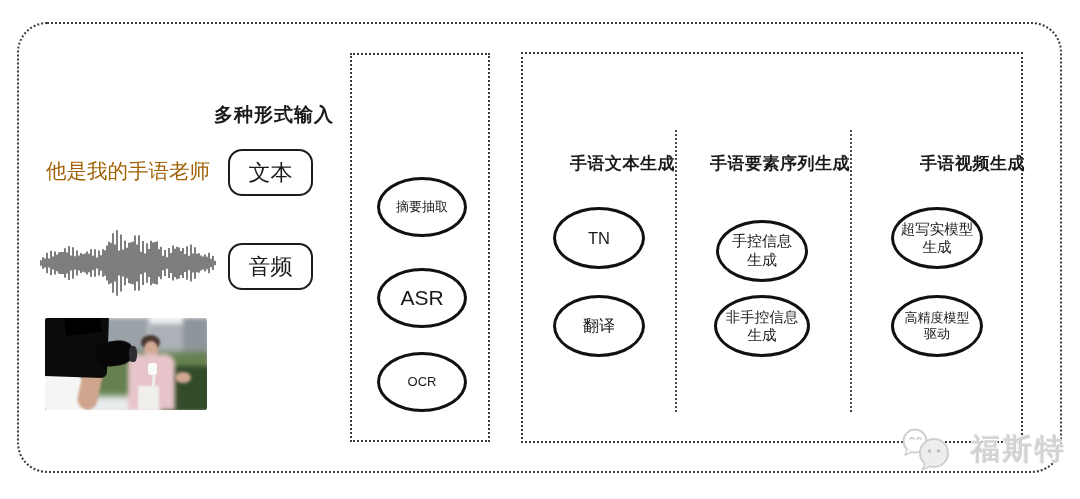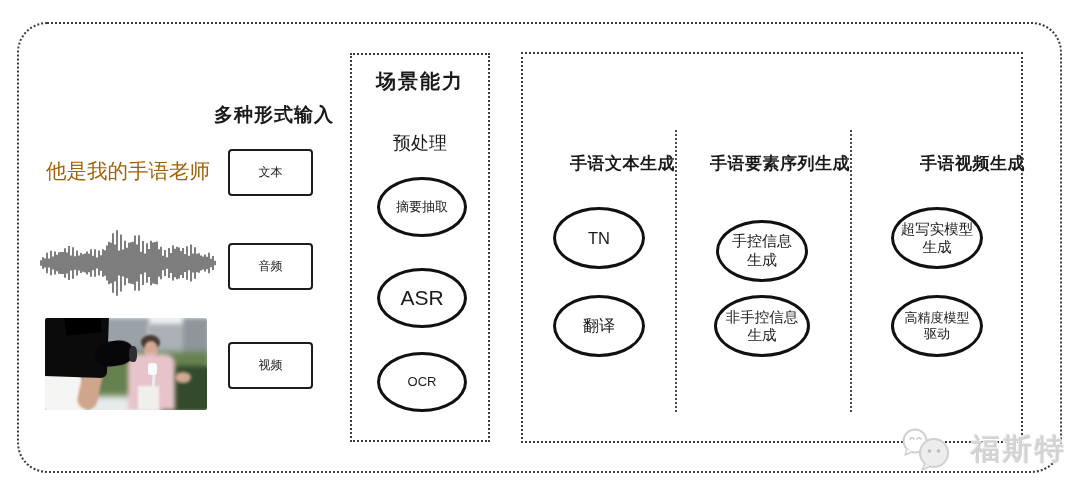--- a/index.html
+++ b/index.html
@@ -11,23 +11,23 @@
   
   .outer-frame{
     left:17px;top:22px;width:1041px;height:447px;
     border:2.5px dotted #3c3c3c;border-radius:30px;
   }
   
   .input-title{left:214px;top:102px;width:120px;text-align:center;
     font-size:19px;font-weight:bold;letter-spacing:1px;}
   .sample-sentence{left:46px;top:157px;width:175px;font-size:20.5px;color:#a16207;}
   .io-box{
-    width:85px;height:47px;border:2px solid #1c1c1c;border-radius:4px;
+    width:85px;height:47px;border:2px solid #1c1c1c;border-radius:14px;
     display:flex;align-items:center;justify-content:center;
-    font-size:12px;background:#fff;box-sizing:border-box;
+    font-size:22px;background:#fff;box-sizing:border-box;
   }
   .io-text{left:228px;top:149px;}
   .io-audio{left:228px;top:243px;}
   .io-video{left:228px;top:342px;}
   .waveform{left:40px;top:228px;width:176px;height:70px;}
   
   .photo{left:45px;top:318px;width:162px;height:92px;overflow:hidden;background:#e7ebec;border-radius:2px;}
   .photo div{position:absolute;}
   .p-sky{left:0;top:0;width:162px;height:42px;background:linear-gradient(#eef1f2,#dfe4e5);}
   .p-bldg1{left:56px;top:0;width:48px;height:44px;background:#9aa1a7;filter:blur(2px);}
@@ -79,23 +79,20 @@
   <div class="abs outer-frame"></div>
 
   <div class="abs input-title">多种形式输入</div>
   <div class="abs sample-sentence">他是我的手语老师</div>
 
   <div class="abs io-box io-text">
     <span>文本</span>
   </div>
   <div class="abs io-box io-audio">
     <span>音频</span>
-  </div>
-  <div class="abs io-box io-video">
-    <span>视频</span>
   </div>
 
   <div class="abs waveform">
     <svg id="wave-svg" width="176" height="70" viewBox="0 0 176 70">
         <line x1="1" x2="1" y1="32.182173599781436" y2="37.817826400218564" stroke="#1f1f1f" stroke-width="1.15"></line>
         <line x1="3" x2="3" y1="29.304506979950368" y2="40.69549302004963" stroke="#1f1f1f" stroke-width="1.15"></line>
         <line x1="5" x2="5" y1="30.400150068640713" y2="39.59984993135929" stroke="#1f1f1f" stroke-width="1.15"></line>
         <line x1="7" x2="7" y1="24.7970228105178" y2="45.2029771894822" stroke="#1f1f1f" stroke-width="1.15"></line>
         <line x1="9" x2="9" y1="30.405960097607736" y2="39.59403990239227" stroke="#1f1f1f" stroke-width="1.15"></line>
         <line x1="11" x2="11" y1="22.714683998580405" y2="47.285316001419595" stroke="#1f1f1f" stroke-width="1.15"></line>
@@ -201,22 +198,20 @@
     <div class="p-card"></div>
     <div class="p-shirt"></div>
     <div class="p-arm"></div>
     <div class="p-cam"></div>
     <div class="p-cam-top"></div>
     <div class="p-lens"></div>
     <div class="p-lens-ring"></div>
   </div>
 
   <div class="abs cap-box scene-box">
-    <div class="abs box-title">场景能力</div>
-    <div class="abs scene-sub">预处理</div>
     <div class="abs node scene-node" style="top:122px;">摘要抽取</div>
     <div class="abs node scene-node" style="top:213px;font-size:21px;">ASR</div>
     <div class="abs node scene-node" style="top:297px;font-size:13px;">OCR</div>
   </div>
 
   <div class="abs cap-box core-box">
 
     <div class="abs divider" style="left:152px;"></div>
     <div class="abs divider" style="left:327px;"></div>
 

